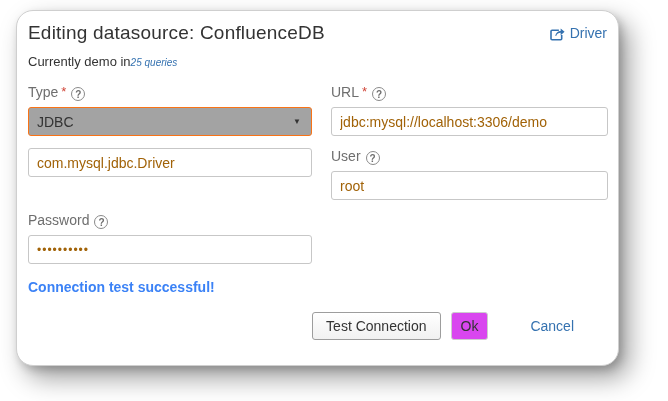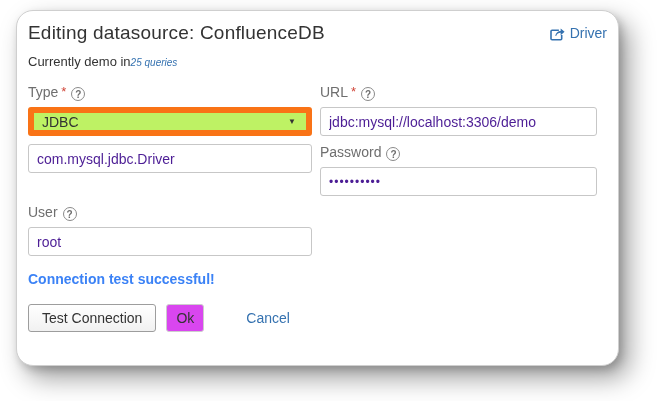--- a/index.html
+++ b/index.html
@@ -47,21 +47,20 @@
     font-size: 13px;
     color: #333;
   }
   .usage a { font-size: 10px; font-style: italic; }
   .grid {
     margin-top: 15px;
     display: grid;
     grid-template-columns: 284px 277px;
     column-gap: 19px;
     row-gap: 12px;
-    gap: 8px;
   }
   .field label {
     display: block;
     font-size: 14px;
     color: #6e6e6e;
     margin-bottom: 6px;
   }
   .req {
     color: #d04437;
     margin-left: 3px;
@@ -81,50 +80,51 @@
     margin-left: 5px;
     vertical-align: -1px;
   }
   .text-input {
     width: 100%;
     height: 29px;
     border: 1px solid #c7c7c7;
     border-radius: 3px;
     padding: 0 8px;
     font-size: 14px;
-    color: #4c1d95;
+    color: #a16207;
     font-family: "Liberation Sans", sans-serif;
     background: #fff;
     outline: none;
   }
   .password { letter-spacing: 1px; font-size: 12px; }
   .select {
     width: 100%;
     height: 29px;
-    border: 6px solid #f97316;
+    border: 1px solid #f97316;
     border-radius: 3px;
     padding: 0 10px 0 8px;
     font-size: 14px;
     color: #333;
-    background: #bef264;
+    background: #a3a3a3;
     display: flex;
     align-items: center;
     justify-content: space-between;
     cursor: pointer;
   }
   .caret { font-size: 8px; color: #333; }
   .status {
     margin-top: 15px;
     font-size: 14px;
     font-weight: bold;
     color: #3b82f6;
   }
   .footer {
     margin-top: 17px;
     display: flex;
+    justify-content: flex-end;
     align-items: center;
     gap: 10px;
     padding-right: 33px;
   }
   .btn {
     font-family: "Liberation Sans", sans-serif;
     font-size: 14px;
     color: #333;
     height: 28px;
     border-radius: 3px;
@@ -175,27 +175,27 @@
     <div class="field">
       <label><span>URL</span><span class="req">*</span><span class="help">?</span></label>
       <input class="text-input" type="text" value="jdbc:mysql://localhost:3306/demo" style="">
     </div>
 
     <div class="field">
       <input class="text-input" type="text" value="com.mysql.jdbc.Driver" style="">
     </div>
 
     <div class="field">
+      <label><span>User</span><span class="help">?</span></label>
+      <input class="text-input" type="text" value="root" style="">
+    </div>
+
+    <div class="field">
       <label><span>Password</span><span class="help">?</span></label>
       <input class="text-input password" type="text" value="••••••••••" style="">
-    </div>
-
-    <div class="field">
-      <label><span>User</span><span class="help">?</span></label>
-      <input class="text-input" type="text" value="root" style="">
     </div>
 
   </div>
 
   <div class="status">Connection test successful!</div>
 
   <div class="footer">
     <button class="btn btn-test">Test Connection</button>
     <button class="btn btn-ok">Ok</button>
     <a class="link">Cancel</a>

